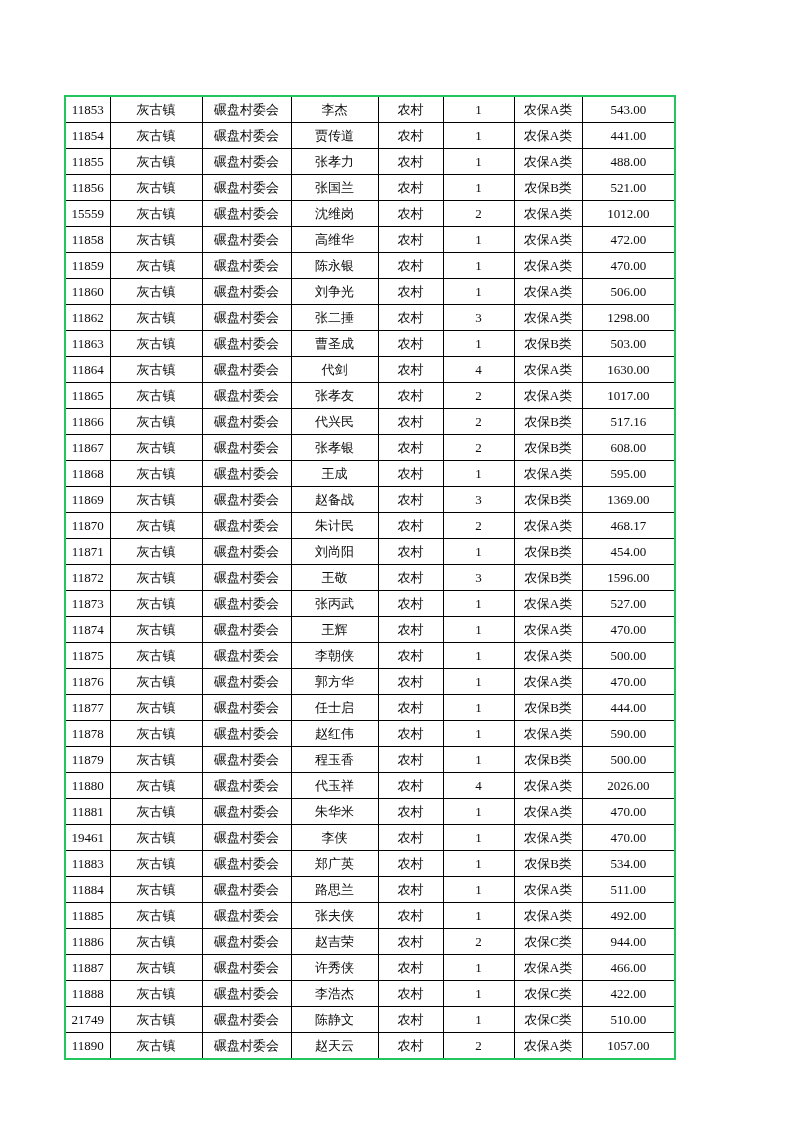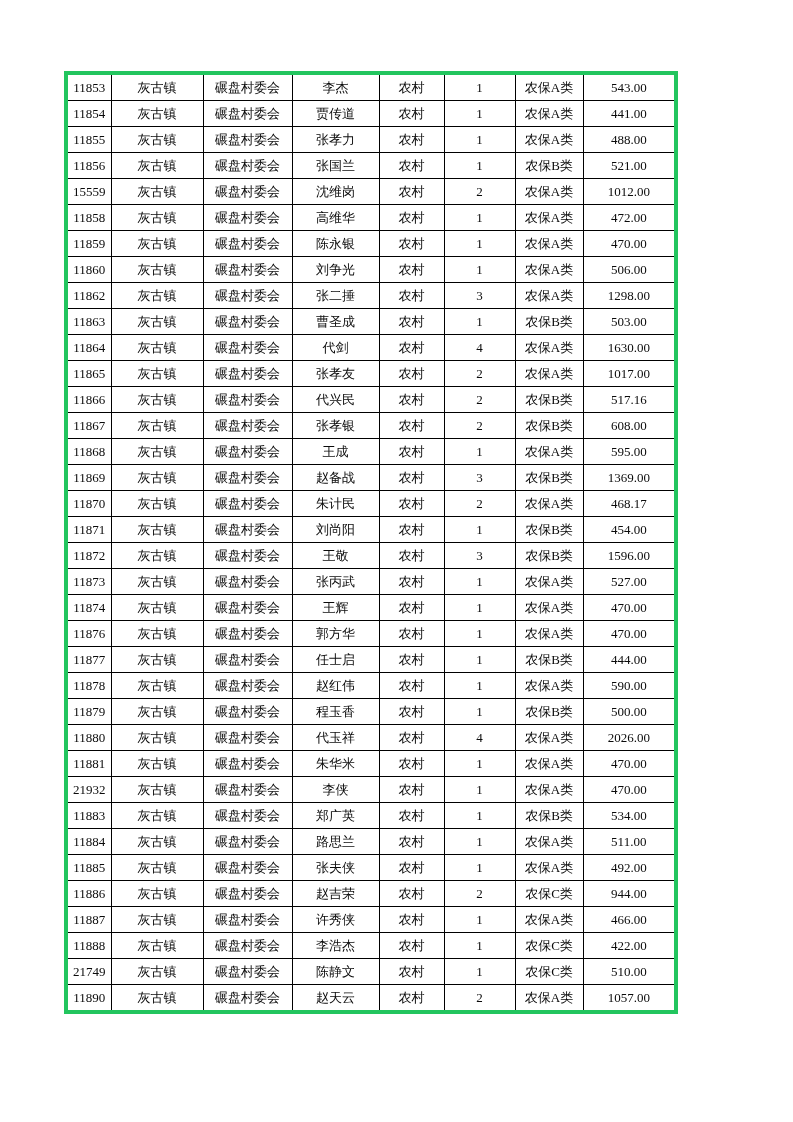--- a/index.html
+++ b/index.html
@@ -10,21 +10,22 @@
     font-family: "Liberation Serif", "DejaVu Serif", serif;
   }
   .sheet {
     position: absolute;
     left: 64px; top: 71px;
   }
   table.grid {
     border-collapse: collapse;
     table-layout: fixed;
     width: 610px;
-    border: 4px solid #22c55e;
+    border: 2px solid #22c55e;
+    margin-top: 24px;
   }
   table.grid td {
     border: 1.5px solid #000000;
     height: 25px;
     padding: 0 1px;
     text-align: center;
     vertical-align: middle;
     font-size: 13px;
     color: #0a0a0a;
     white-space: nowrap;
@@ -259,20 +260,30 @@
           <td>11874</td>
           <td>灰古镇</td>
           <td>碾盘村委会</td>
           <td>王辉</td>
           <td>农村</td>
           <td>1</td>
           <td>农保A类</td>
           <td>470.00</td>
         </tr>
         <tr>
+          <td>11875</td>
+          <td>灰古镇</td>
+          <td>碾盘村委会</td>
+          <td>李朝侠</td>
+          <td>农村</td>
+          <td>1</td>
+          <td>农保A类</td>
+          <td>500.00</td>
+        </tr>
+        <tr>
           <td>11876</td>
           <td>灰古镇</td>
           <td>碾盘村委会</td>
           <td>郭方华</td>
           <td>农村</td>
           <td>1</td>
           <td>农保A类</td>
           <td>470.00</td>
         </tr>
         <tr>
@@ -319,21 +330,21 @@
           <td>11881</td>
           <td>灰古镇</td>
           <td>碾盘村委会</td>
           <td>朱华米</td>
           <td>农村</td>
           <td>1</td>
           <td>农保A类</td>
           <td>470.00</td>
         </tr>
         <tr>
-          <td>21932</td>
+          <td>19461</td>
           <td>灰古镇</td>
           <td>碾盘村委会</td>
           <td>李侠</td>
           <td>农村</td>
           <td>1</td>
           <td>农保A类</td>
           <td>470.00</td>
         </tr>
         <tr>
           <td>11883</td>

